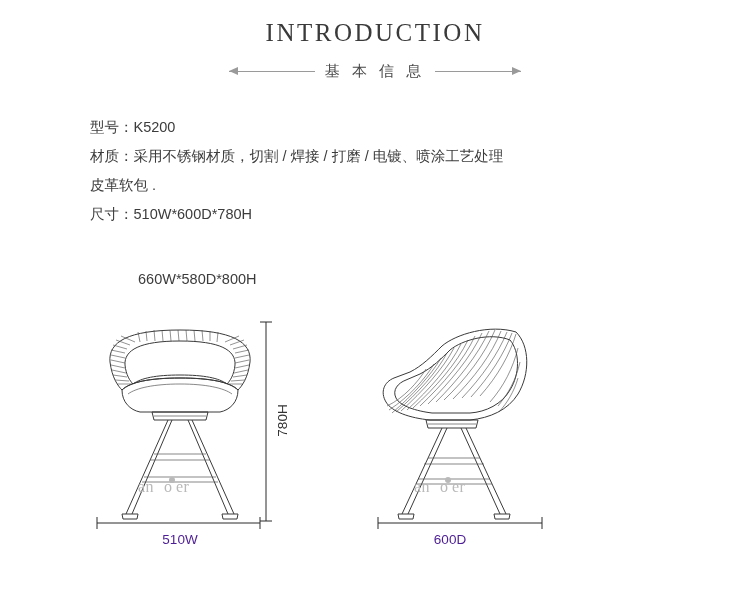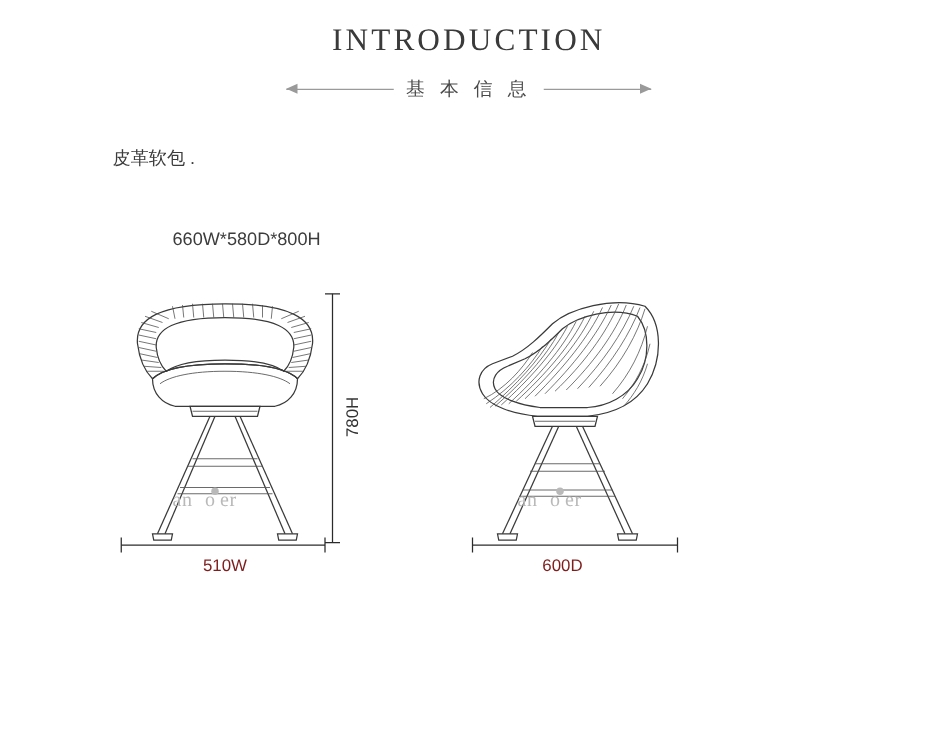--- a/index.html
+++ b/index.html
@@ -100,21 +100,21 @@
 
   
   .drawings {
     position: relative;
     margin-top: 26px;
     height: 260px;
   }
   .drawing-label {
     position: absolute;
     font-size: 13.5px;
-    color: #7f1d1d;
+    color: #4c1d95;
     text-align: center;
   }
   .dim-vert-label {
     position: absolute;
     font-size: 13.5px;
     color: #333;
     transform: rotate(-90deg);
     transform-origin: center center;
     white-space: nowrap;
   }
@@ -145,21 +145,24 @@
       </span>
       <span class="subtitle-cn">基 本 信 息</span>
       <span class="arrow right">
         <span class="bar"></span>
           <span class="head"></span>
       </span>
     </div>
   </div>
 
   <div class="specs">
+    <div class="spec-line">型号：K5200</div>
+    <div class="spec-line">材质：采用不锈钢材质，切割 / 焊接 / 打磨 / 电镀、喷涂工艺处理</div>
     <div class="spec-line">皮革软包 .</div>
+    <div class="spec-line">尺寸：510W*600D*780H</div>
     <div class="spec-line spec-indent">660W*580D*800H</div>
   </div>
 
   <div class="drawings">
 
     <div style="position:absolute; left:80px; top:0;">
       <svg width="200" height="215" viewBox="0 0 200 215" aria-hidden="true">
 
         <path class="ln" d="M30 42 C28 22 48 10 100 10 C152 10 172 22 170 42
                             C168 58 162 66 158 70

